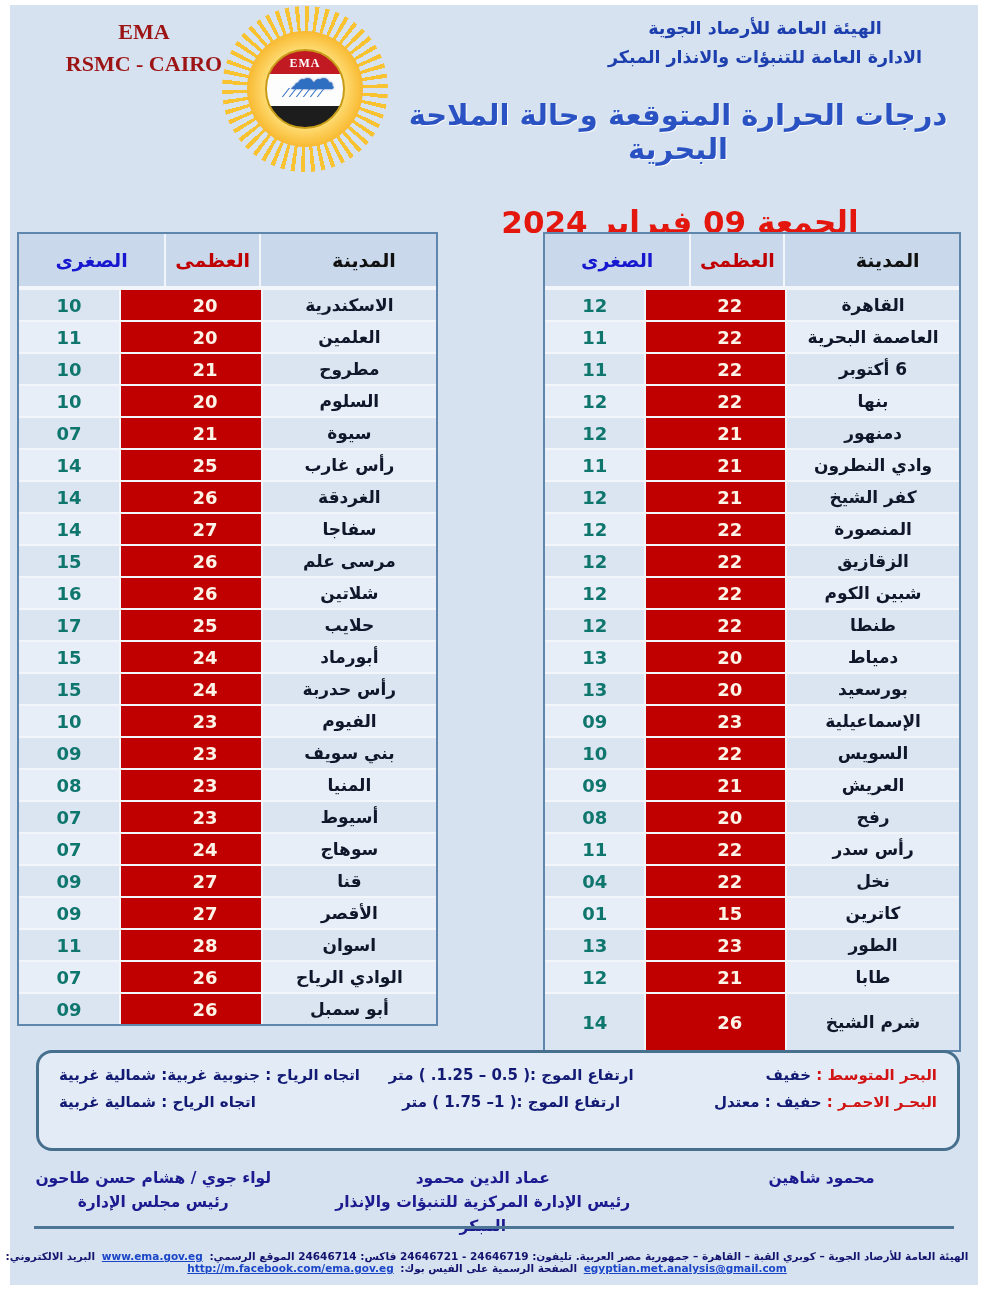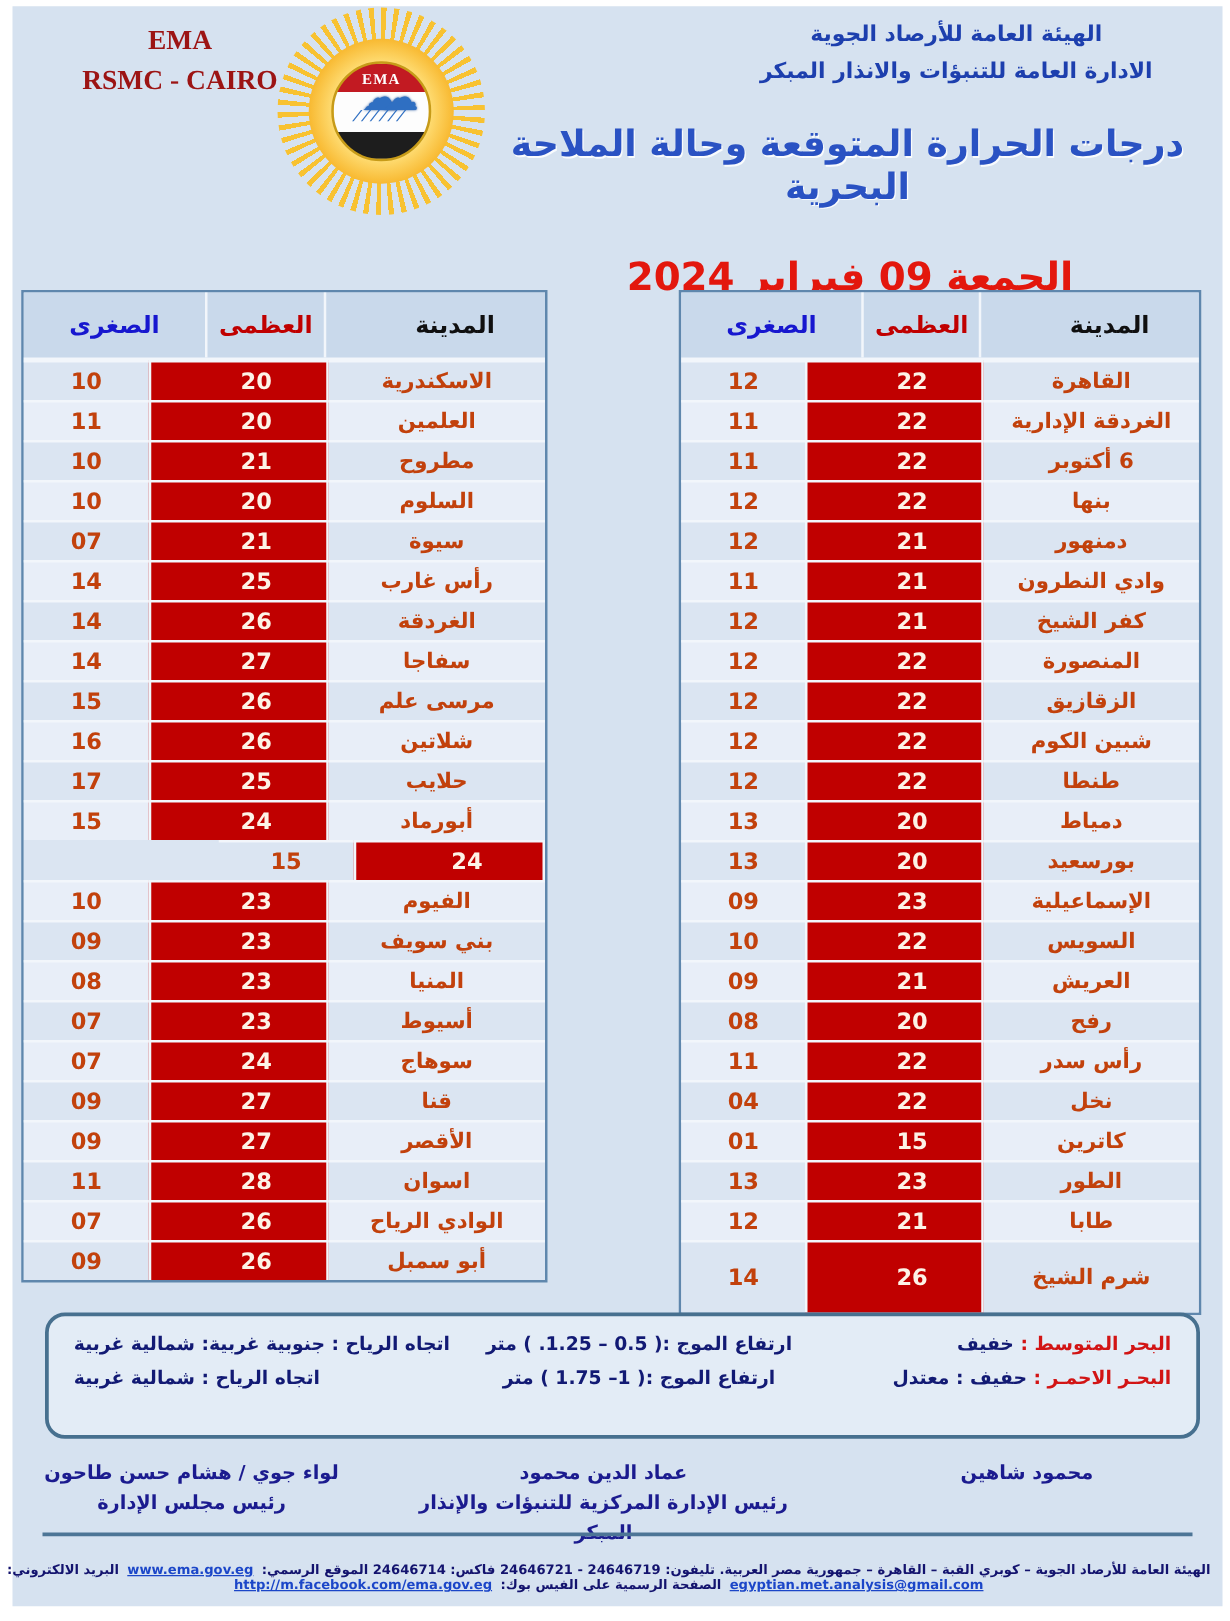--- a/index.html
+++ b/index.html
@@ -45,24 +45,24 @@
     border-bottom:2px solid #f2f6fb;}
   .hc{display:flex;align-items:center;justify-content:center;margin-left:31px;}
   .hc.city{width:45%;color:#101010;border-radius:13px;}
   .hc.max{width:29%;color:#c00000;border-left:2px solid #f2f6fb;border-right:2px solid #f2f6fb;}
   .hc.min{width:26%;color:#1717cf;}
   .trow{display:flex;height:32px;font-weight:bold;}
   .trow:nth-child(odd){background:#dbe5f2;}
   .trow:nth-child(even){background:#e8eef8;}
   .trow.tall{height:58px;}
   .tc{display:flex;align-items:center;justify-content:center;border-top:2px solid #f2f6fb;}
-  .tc.city{width:45%;font-size:17px;color:#c2410c;}
+  .tc.city{width:45%;font-size:17px;color:#0f172a;}
   .tc.max{width:29%;background:#c00000;color:#fdf3e7;font-size:18px;
     border-left:2px solid #f2f6fb;border-right:2px solid #f2f6fb;padding-left:28px;}
-  .tc.min{width:26%;color:#c2410c;font-size:18px;}
+  .tc.min{width:26%;color:#0f766e;font-size:18px;}
 
   
   .marine{position:absolute;left:36px;top:1050px;width:918px;height:95px;
     border:3px solid #47708f;border-radius:16px;background:#e3ecf6;direction:rtl;
     font-weight:bold;color:#121a74;font-size:15px;}
   .m-row{display:flex;padding:0 20px;margin-top:13px;}
   .m-row + .m-row{margin-top:9px;}
   .m-sea{width:33%;}
   .m-sea .sea-name{color:#d21414;}
   .m-wave{width:31%;text-align:center;}
@@ -116,21 +116,21 @@
     <div class="hc max">العظمى</div>
     <div class="hc min">الصغرى</div>
   </div>
   <div class="tbody">
       <div class="trow">
         <div class="tc city">القاهرة</div>
         <div class="tc max">22</div>
         <div class="tc min">12</div>
       </div>
       <div class="trow">
-        <div class="tc city">الغردقة الإدارية</div>
+        <div class="tc city">العاصمة البحرية</div>
         <div class="tc max">22</div>
         <div class="tc min">11</div>
       </div>
       <div class="trow">
         <div class="tc city">6 أكتوبر</div>
         <div class="tc max">22</div>
         <div class="tc min">11</div>
       </div>
       <div class="trow">
         <div class="tc city">بنها</div>
@@ -296,20 +296,21 @@
         <div class="tc city">حلايب</div>
         <div class="tc max">25</div>
         <div class="tc min">17</div>
       </div>
       <div class="trow">
         <div class="tc city">أبورماد</div>
         <div class="tc max">24</div>
         <div class="tc min">15</div>
       </div>
       <div class="trow">
+        <div class="tc city">رأس حدربة</div>
         <div class="tc max">24</div>
         <div class="tc min">15</div>
       </div>
       <div class="trow">
         <div class="tc city">الفيوم</div>
         <div class="tc max">23</div>
         <div class="tc min">10</div>
       </div>
       <div class="trow">
         <div class="tc city">بني سويف</div>

